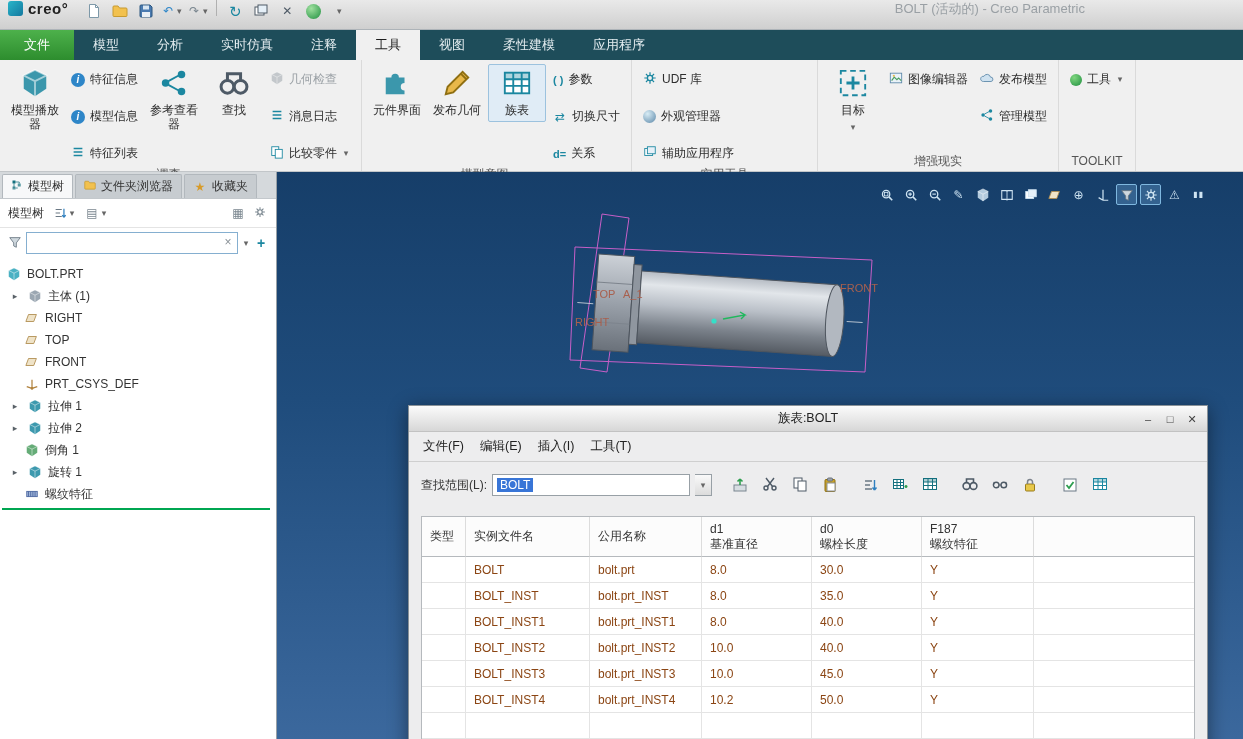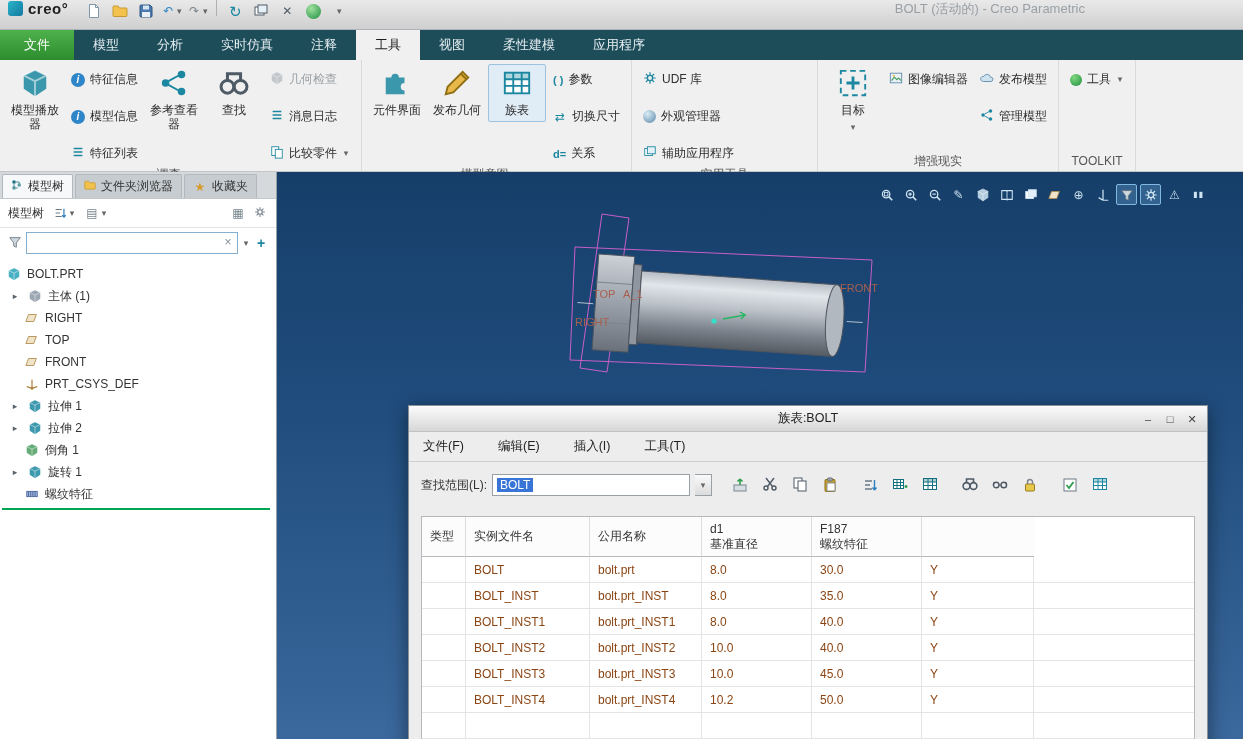--- a/index.html
+++ b/index.html
@@ -66,21 +66,21 @@
 .vp{position:absolute;left:277px;top:172px;width:966px;height:567px;background:linear-gradient(180deg,#163e69 0%,#1f4c7c 40%,#3b689d 100%);overflow:hidden}
 .gtb{position:absolute;top:12px;right:34px;display:flex;gap:3px;z-index:2}
 .gbtn{width:21px;height:21px;display:flex;align-items:center;justify-content:center;color:#cfe4f2;border:1px solid transparent;border-radius:2px}
 .gbtn.active{background:rgba(120,180,230,.30);border-color:#7fb8e0}
 .scene{position:absolute;left:0;top:0;z-index:1}
 
 .dialog{position:absolute;left:131px;top:233px;width:800px;height:350px;background:#ededee;border:1px solid #8a9298;box-shadow:0 4px 18px rgba(0,0,0,.45);z-index:3}
 .dtitle{height:26px;background:linear-gradient(#fbfbfb,#d7d7d7);border-bottom:1px solid #c2c2c2;display:flex;align-items:center;justify-content:center;position:relative;font-size:12.5px;color:#222}
 .dwin{position:absolute;right:5px;top:0;height:26px;display:flex;align-items:center;gap:2px}
 .dwbtn{width:20px;height:18px;display:flex;align-items:center;justify-content:center;color:#444;font-size:11px}
-.dmenu{height:30px;display:flex;align-items:center;gap:34px;padding:0 14px;border-bottom:1px solid #cfcfcf;color:#222;font-size:12.5px}
+.dmenu{height:30px;display:flex;align-items:center;gap:16px;padding:0 14px;border-bottom:1px solid #cfcfcf;color:#222;font-size:12.5px}
 .dmenu span{cursor:default}
 .dfind{height:46px;display:flex;align-items:center;padding:0 12px;gap:5px}
 .combo{width:198px;height:22px;background:#fff;border:1px solid #98a0a6;display:flex;align-items:center;padding:0 4px;overflow:hidden}
 .combo .sel{background:#3875d7;color:#fff;padding:0 3px}
 .cbtn{width:17px;height:22px;border:1px solid #98a0a6;border-left:none;background:linear-gradient(#fafafa,#dcdcdc);display:flex;align-items:center;justify-content:center}
 .dtbtn{width:25px;height:24px;display:flex;align-items:center;justify-content:center;border-radius:2px;color:#5a6670}
 .dtbtn.g1{margin-left:10px}
 .dtable{margin:8px 12px;background:#fff;border:1px solid #b5b9bd}
 .trow{display:grid;grid-template-columns:44px 124px 112px 110px 110px 112px minmax(0,1fr)}
 .th{min-height:40px;display:flex;flex-direction:column;justify-content:center;padding:3px 8px;background:#fcfcfc;border-right:1px solid #dcdcdc;border-bottom:1px solid #b5b9bd;color:#333;line-height:1.25}
@@ -848,20 +848,24 @@
               <span>实例文件名</span>
             </div>
           <div class="th">
               <span>公用名称</span>
             </div>
           <div class="th">
               <span>d1</span>
               <span>基准直径</span>
             </div>
           <div class="th">
+              <span>d0</span>
+              <span>螺栓长度</span>
+            </div>
+          <div class="th">
               <span>F187</span>
               <span>螺纹特征</span>
             </div>
           <div class="th"></div>
         </div>
         <div class="trow">
           <div class="td"></div>
           <div class="td">BOLT</div>
           <div class="td">bolt.prt</div>
           <div class="td">8.0</div>

